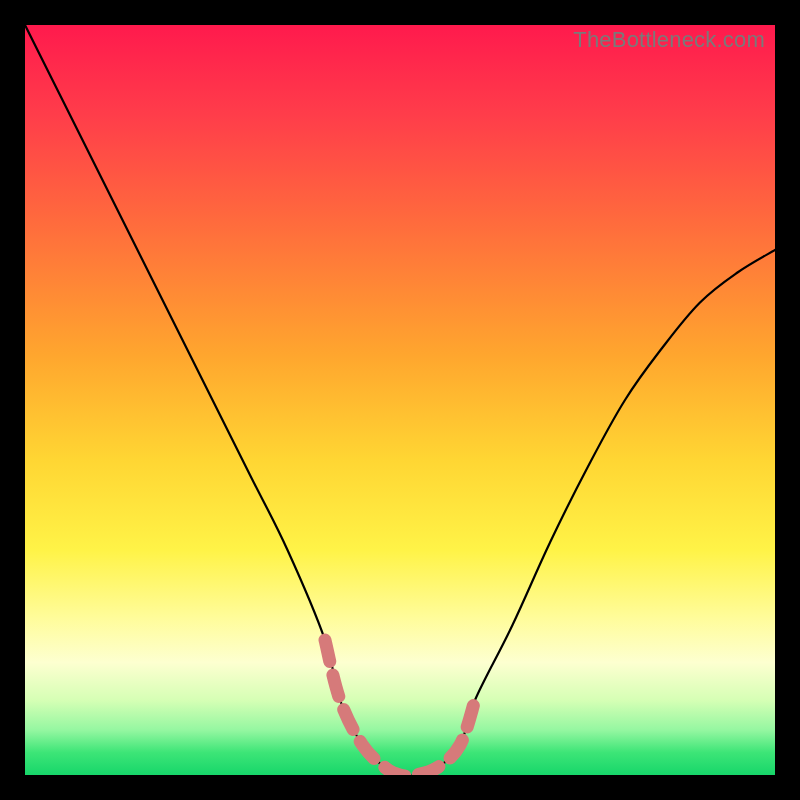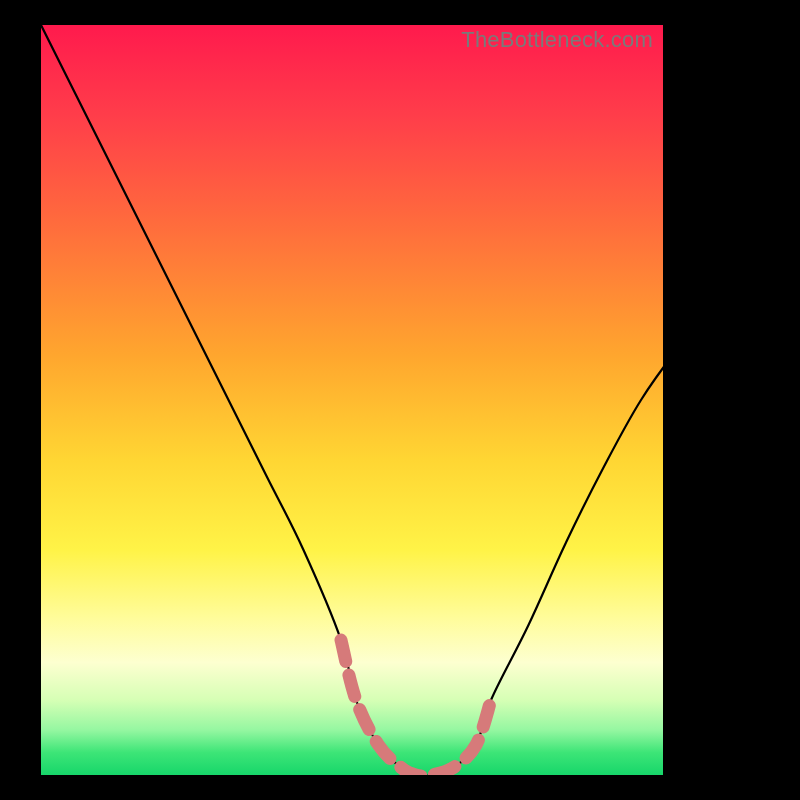--- a/index.html
+++ b/index.html
@@ -17,37 +17,36 @@
     top: 0;
     width: 800px;
     height: 800px;
     box-sizing: border-box;
     border: 25px solid #000;
   }
   .plot-area {
     position: absolute;
     left: 25px;
     top: 25px;
-    width: 622px;
+    width: 750px;
     height: 750px;
     background: linear-gradient(to bottom,
       #ff1a4d 0%,
       #ff3d4a 12%,
       #ff6a3d 26%,
       #ffa62e 44%,
       #ffd633 58%,
       #fff347 70%,
       #fffc9a 79%,
       #fdffd0 85%,
       #d6ffb5 90%,
       #95f7a1 94%,
       #3de577 97%,
       #17d66a 100%
     );
-    margin-left: 16px;
   }
   .watermark {
     position: absolute;
     top: 2px;
     right: 10px;
     color: #7a7a7a;
     font-size: 22px;
     letter-spacing: 0.2px;
     font-weight: 500;
     pointer-events: none;

